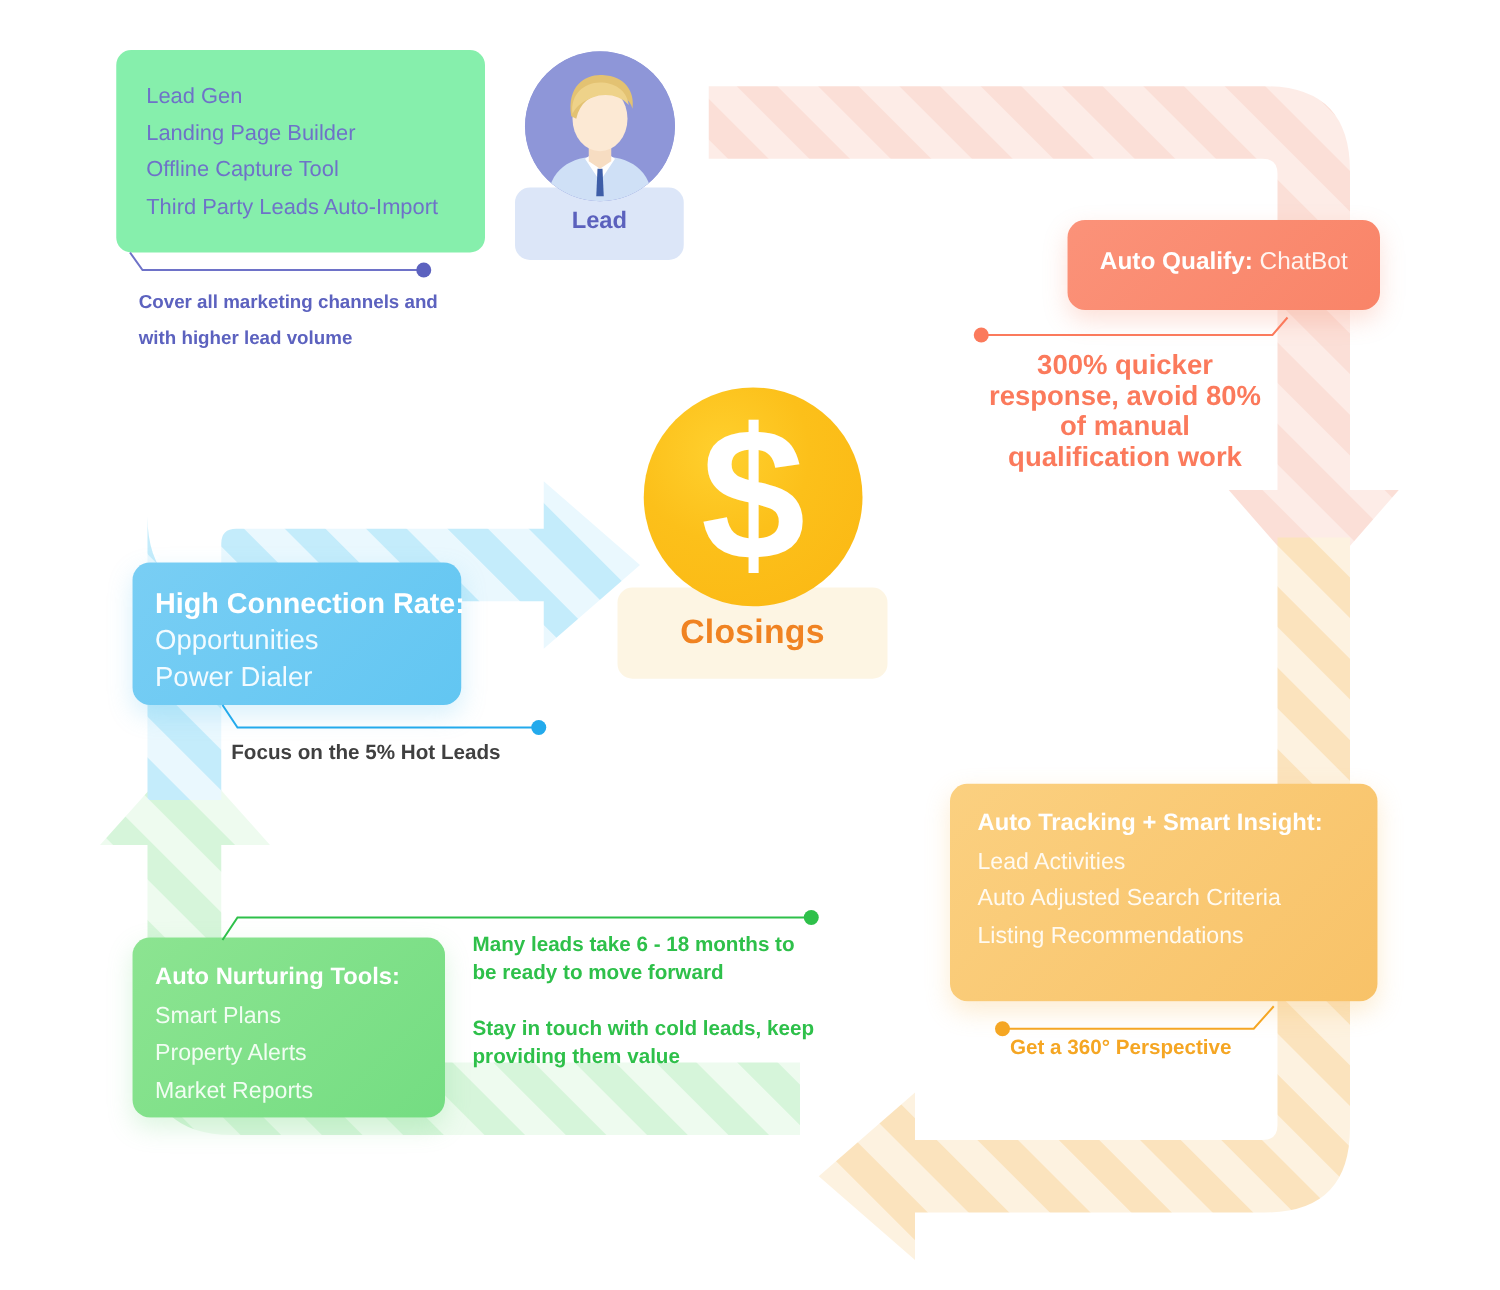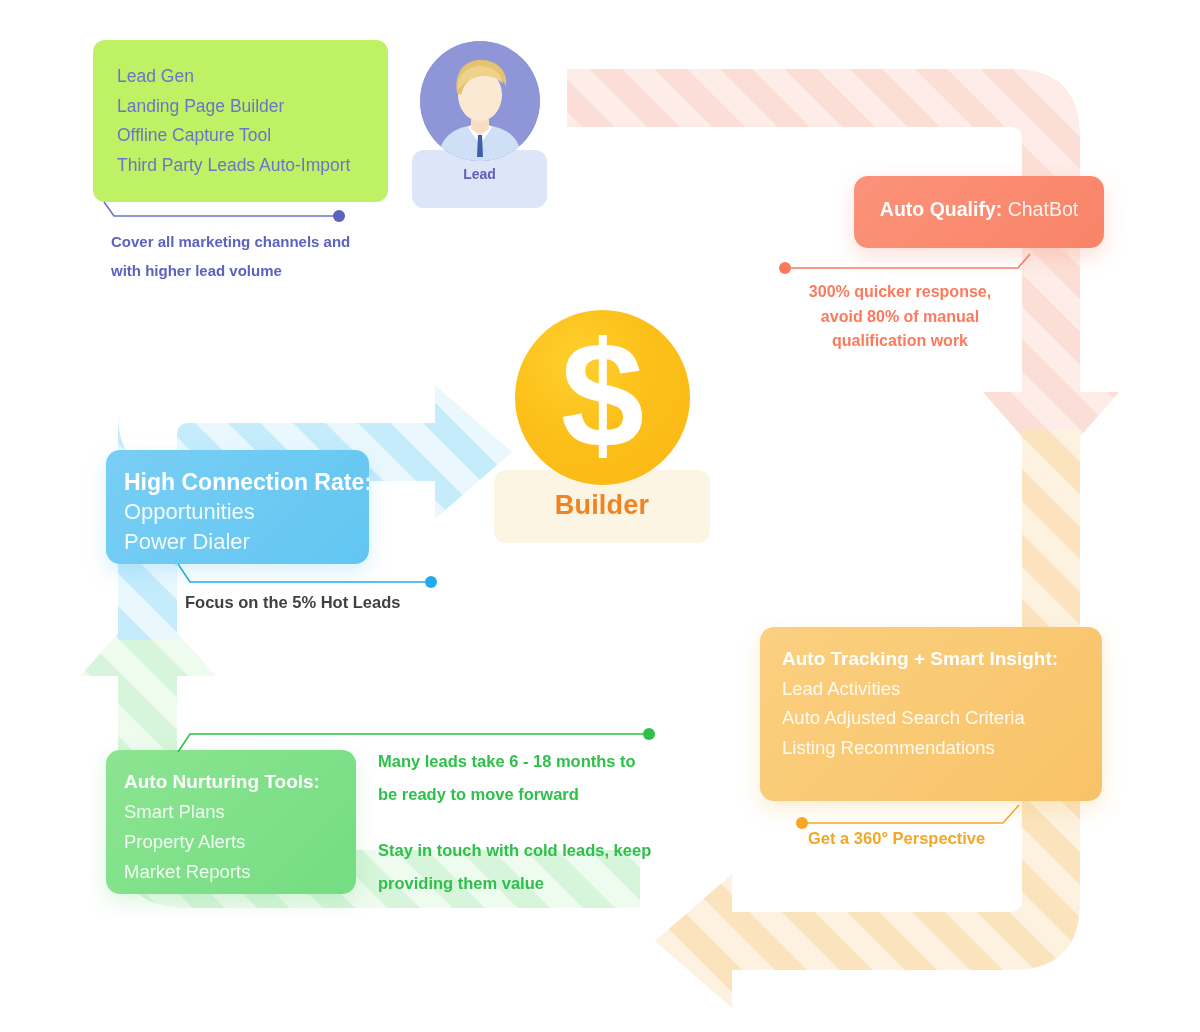--- a/index.html
+++ b/index.html
@@ -21,42 +21,42 @@
     box-sizing:border-box;
     border-radius:14px;
     box-shadow:0 6px 18px rgba(90,110,160,.13);
   }
   .card .t-bold{font-weight:bold;}
   .card .line{display:block;}
 
   
   #lead-gen-card{
     left:93px;top:40px;width:295px;height:162px;
-    background:#bef264;border-radius:12px;
+    background:#86efac;border-radius:12px;
     padding:22px 24px 0 24px;
     box-shadow:none;
   }
   #lead-gen-card .line{
     color:#6e72c8;font-size:17.5px;line-height:29.6px;white-space:nowrap;
   }
 
   
   #lead-note{
     position:absolute;left:111px;top:227px;width:260px;
     color:#5c62bf;font-size:15px;font-weight:bold;line-height:29px;
   }
 
   
   #lead-badge{
     position:absolute;left:412px;top:150px;width:135px;height:58px;
     background:#dce6f8;border-radius:12px;
   }
   #lead-badge .lbl{
     position:absolute;left:0;right:0;top:16px;text-align:center;
-    color:#5b61bd;font-size:14px;font-weight:bold;
+    color:#5b61bd;font-size:19px;font-weight:bold;
   }
   #lead-avatar{
     position:absolute;left:420px;top:41px;width:120px;height:120px;
     border-radius:50%;
     background:#8e96d8;
     overflow:hidden;
   }
 
   
   #coin-label{
@@ -85,21 +85,21 @@
     box-shadow:0 8px 20px rgba(249,130,100,.25);
   }
   #qualify-card .row{
     position:absolute;left:0;right:0;top:22px;text-align:center;
     font-size:19.5px;color:#ffffff;white-space:nowrap;
   }
   #qualify-card .row b{font-weight:bold;}
   #qualify-card .row span{font-weight:normal;color:#fff4f0;}
   #qualify-note{
     position:absolute;left:790px;top:280px;width:220px;text-align:center;
-    color:#fb7a5c;font-size:16px;font-weight:bold;line-height:24.5px;
+    color:#fb7a5c;font-size:22px;font-weight:bold;line-height:24.5px;
   }
 
   
   #connect-card{
     left:106px;top:450px;width:263px;height:114px;
     background:linear-gradient(135deg,#79cef4 0%,#62c6f2 100%);
     box-shadow:0 8px 20px rgba(98,198,242,.25);
     padding:17px 0 0 18px;
   }
   #connect-card .line{color:#ffffff;font-size:22px;line-height:30px;white-space:nowrap;}
@@ -115,21 +115,21 @@
     left:106px;top:750px;width:250px;height:144px;
     background:linear-gradient(135deg,#8ce491 0%,#74dd82 100%);
     box-shadow:0 8px 20px rgba(120,220,135,.25);
     padding:17px 0 16px 18px;
   }
   #nurture-card .line{color:#ffffff;font-size:18.5px;line-height:30px;white-space:nowrap;}
   #nurture-card .line.t-bold{font-weight:bold;font-size:19px;}
   #nurture-card .line.sub{color:#f1fdf2;}
   #nurture-note{
     position:absolute;left:378px;top:745px;width:275px;
-    color:#2ec04a;font-size:16.5px;font-weight:bold;line-height:33px;
+    color:#2ec04a;font-size:16.5px;font-weight:bold;line-height:22px;
   }
   #nurture-note .para2{margin-top:23px;}
 
   
   #tracking-card{
     left:760px;top:627px;width:342px;height:174px;
     background:linear-gradient(135deg,#fbd080 0%,#f8c268 100%);
     box-shadow:0 8px 20px rgba(248,196,110,.3);
     padding:17px 0 0 22px;
   }
@@ -219,21 +219,21 @@
       <path d="M51,70 L69,70 L69,88 L60,94 L51,88 Z" fill="#f7ddc2"></path>
 
       <ellipse cx="60" cy="54" rx="22" ry="26" fill="#fce9d4"></ellipse>
 
       <path d="M37,52 C33,26 50,18 62,19 C80,20 88,32 86,46 C84,38 76,33 64,34 C52,35 44,41 41,54 Z" fill="#e3c272"></path>
       <path d="M38,50 C36,34 48,24 62,25 C74,26 82,33 83,43 C76,35 64,33 54,37 C46,40 41,44 38,50 Z" fill="#eed289"></path>
     </svg>
   </div>
 
   <div id="coin-label">
-    <span class="lbl">Builder</span>
+    <span class="lbl">Closings</span>
   </div>
   <div id="coin">
     <span class="sign">$</span>
   </div>
 
   <div class="card" id="qualify-card">
     <div class="row">
       <b>Auto Qualify:</b>
       <span>ChatBot</span>
     </div>

